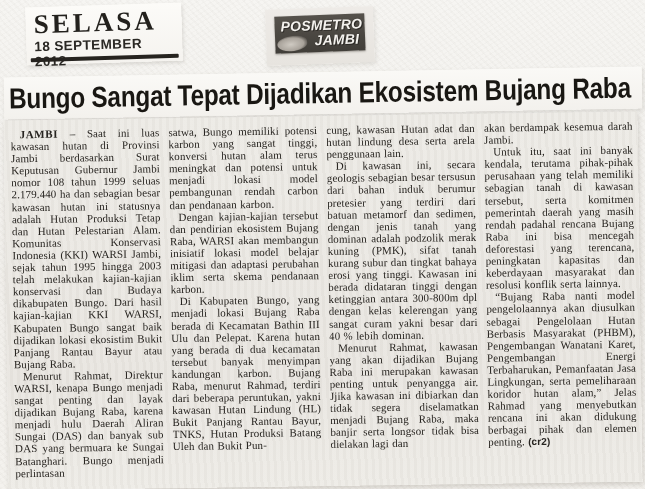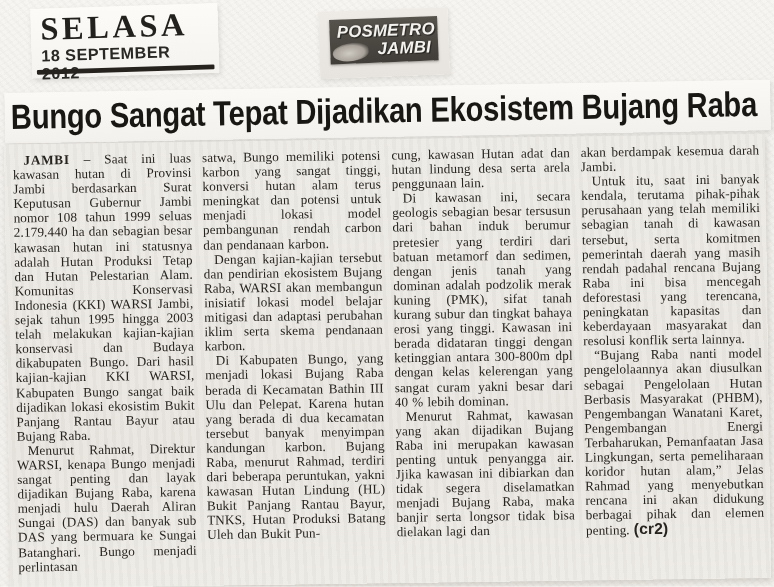--- a/index.html
+++ b/index.html
@@ -94,21 +94,21 @@
   }
   .cols{display:flex;gap:9px;height:352px;overflow:hidden;}
   .col{
     flex:1 1 0;overflow:hidden;
     font-size:11px;line-height:12.1px;letter-spacing:0.1px;word-spacing:0.5px;
     text-align:justify;color:#272420;
   }
   .col p{margin:0;text-indent:9px;}
   .col p.cont{text-indent:0;}
   .dateline{font-weight:bold;letter-spacing:0.6px;}
-  .byline{font-weight:bold;font-family:"Liberation Sans", sans-serif;font-size:13px;}
+  .byline{font-weight:bold;font-family:"Liberation Sans", sans-serif;font-size:10px;}
 </style>
 </head>
 <body>
 
 <div class="scan">
 
   <div class="piece date-piece">
     <div class="day">SELASA</div>
     <div class="date">18 SEPTEMBER 2012</div>
     <div class="date-rule"></div>

